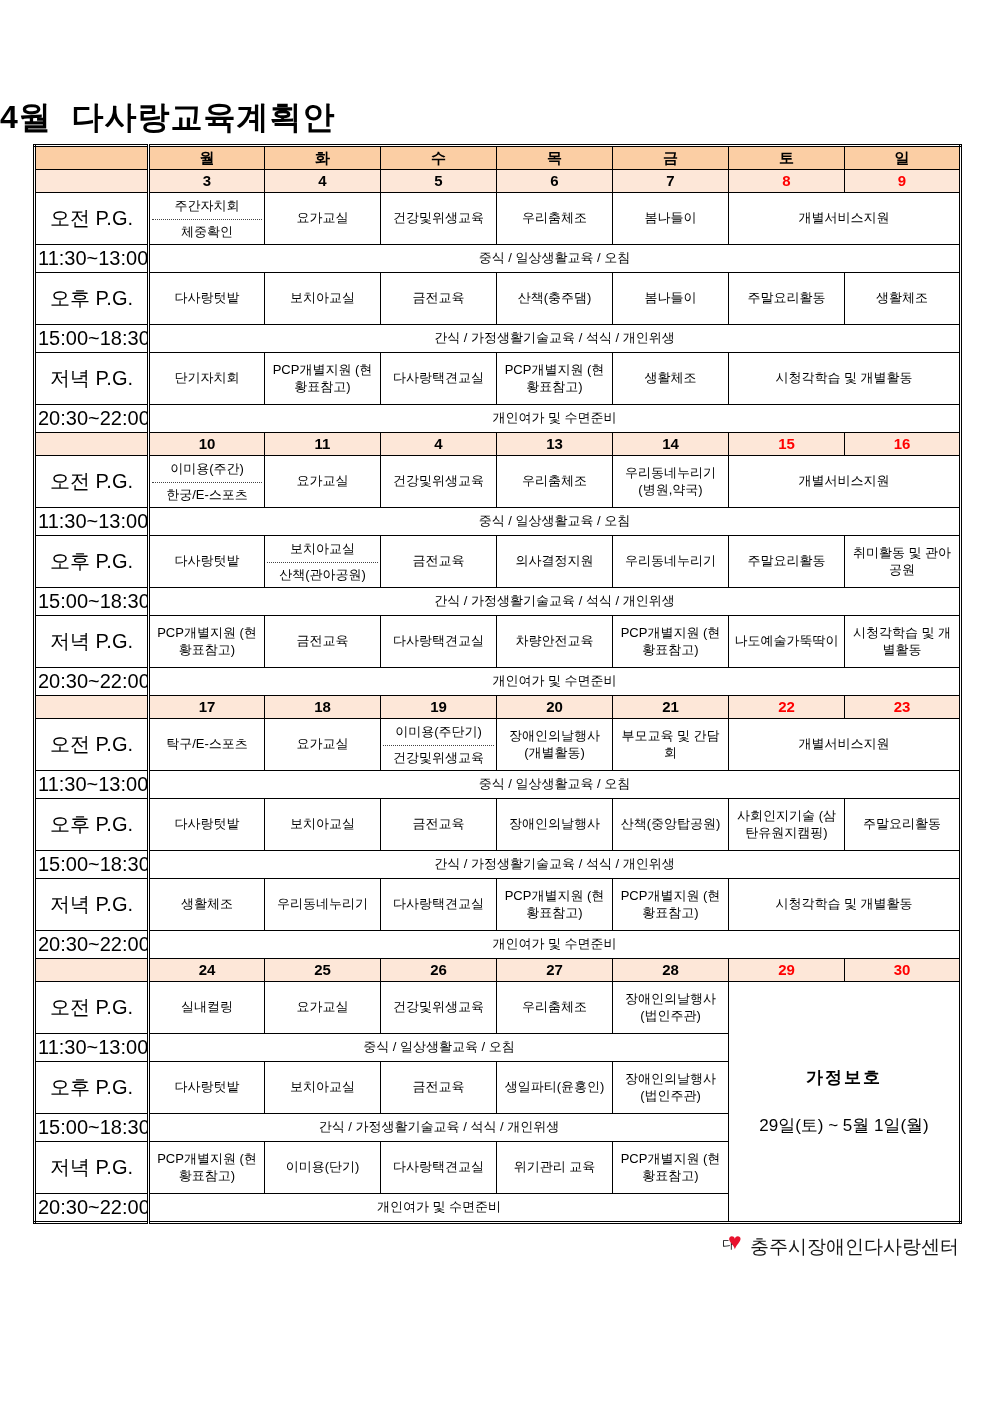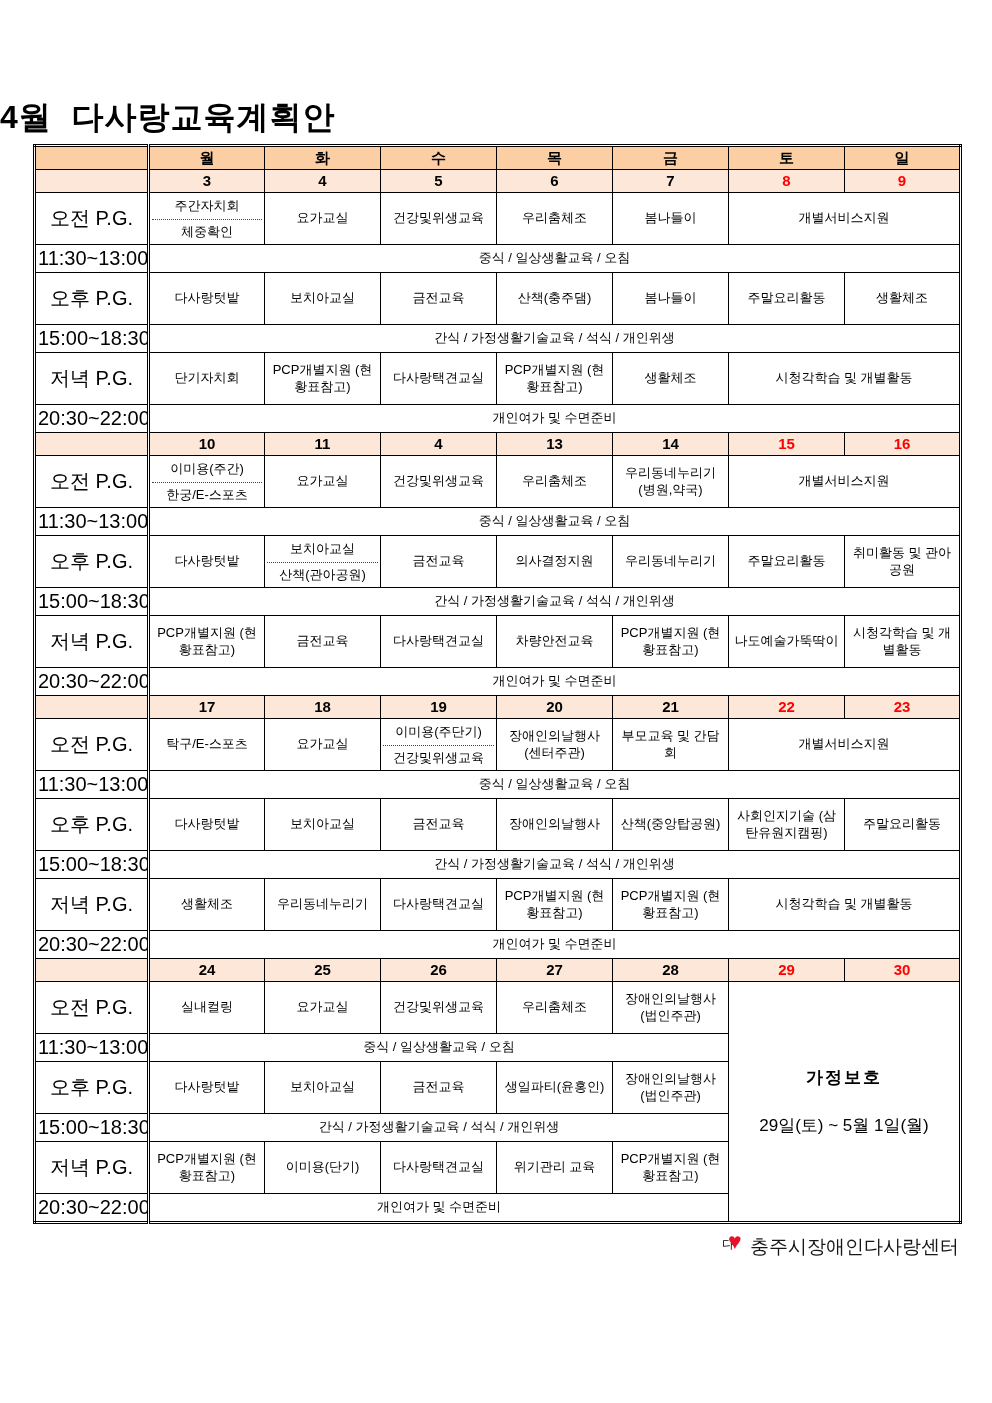--- a/index.html
+++ b/index.html
@@ -198,21 +198,21 @@
     <td class="date red">23</td>
   </tr>
   <tr class="h-act">
     <td class="lbl">오전 P.G.</td>
     <td class="cell">탁구/E-스포츠</td>
     <td class="cell">요가교실</td>
     <td class="cell">
       <div class="split-top">이미용(주단기)</div>
       <div class="split-bottom">건강및위생교육</div>
     </td>
-    <td class="cell">장애인의날행사 (센터주관)</td>
+    <td class="cell">장애인의날행사 (개별활동)</td>
     <td class="cell">부모교육 및 간담회</td>
     <td class="cell" colspan="2">개별서비스지원</td>
   </tr>
   <tr class="h-time">
     <td class="lbl">11:30~13:00</td>
     <td class="routine" colspan="7">중식 / 일상생활교육 / 오침</td>
   </tr>
   <tr class="h-act">
     <td class="lbl">오후 P.G.</td>
     <td class="cell">다사랑텃밭</td>

